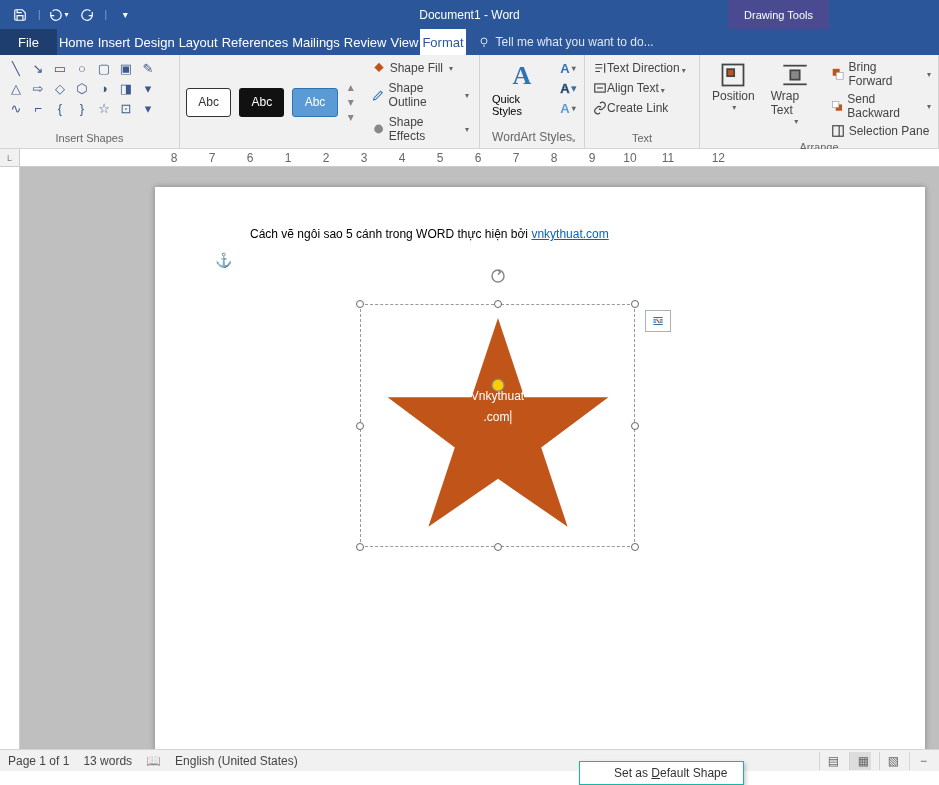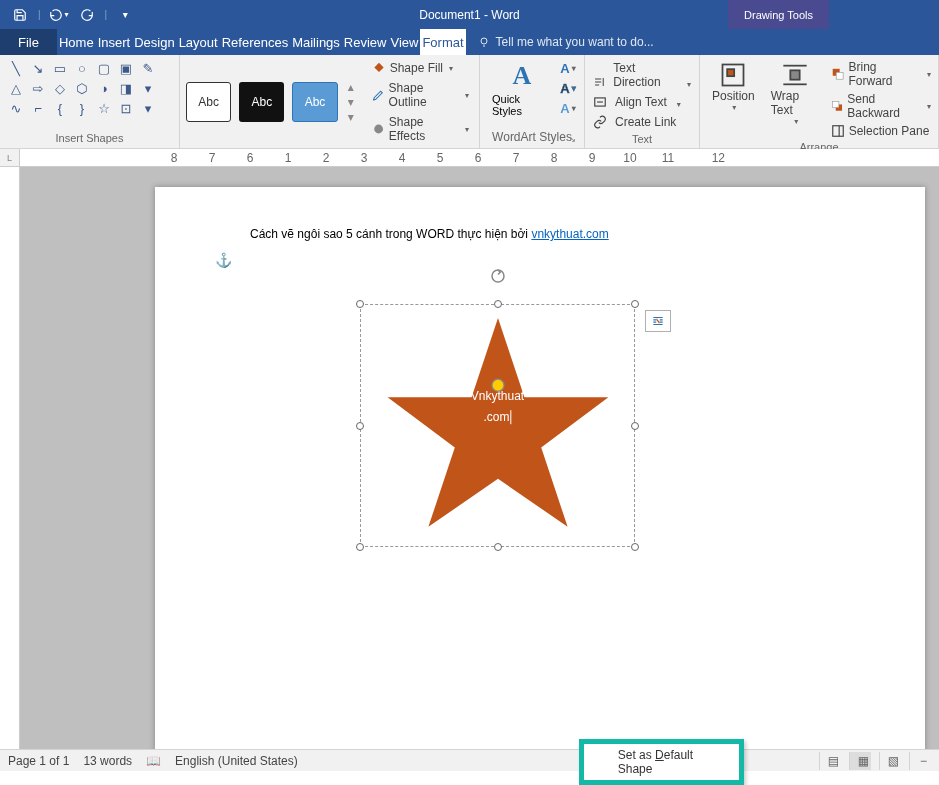--- a/index.html
+++ b/index.html
@@ -15,33 +15,33 @@
 .menu-item.file{background:#1e3e70;padding:0 18px}
 .menu-item.active{background:#fff;color:#2b579a}
 .tell-me{display:flex;align-items:center;gap:6px;padding-left:12px;opacity:.85;font-size:12px}
 .ribbon{height:94px;background:#f1f1f1;border-bottom:1px solid #d4d4d4;display:flex}
 .group{border-right:1px solid #d4d4d4;display:flex;flex-direction:column;justify-content:space-between;padding:4px 6px 2px}
 .group-label{text-align:center;font-size:11px;color:#666;padding:2px 0;position:relative}
 .group-label .launcher{position:absolute;right:2px;bottom:2px;font-size:9px;color:#888}
 .shapes-grid{display:grid;grid-template-columns:repeat(7,20px);grid-template-rows:repeat(3,18px);gap:2px}
 .sh{width:20px;height:18px;display:flex;align-items:center;justify-content:center;color:#3b5a8a;font-size:13px}
 .style-row{display:flex;gap:8px;align-items:center}
-.style-sample{width:48px;height:40px;border-radius:3px;display:flex;align-items:center;justify-content:center;font-size:12px}
+.style-sample{width:48px;height:29px;border-radius:3px;display:flex;align-items:center;justify-content:center;font-size:12px}
 .s1{background:#fff;border:1px solid #333;color:#333}
 .s2{background:#111;color:#fff}
 .s3{background:#5b9bd5;color:#fff;border:1px solid #2e74b5}
 .style-btns{display:flex;flex-direction:column;gap:2px;margin-left:6px}
 .sb{display:flex;align-items:center;gap:4px;font-size:12px;padding:2px 4px;color:#444}
 .sb svg{width:14px;height:14px}
 .wa-col{display:flex;flex-direction:column;align-items:center;gap:2px;padding:2px 6px}
 .wa-big{font-size:26px;font-weight:bold;color:#2e74b5;font-family:serif}
 .wa-row{display:flex;gap:2px}
 .wa-s{width:20px;height:18px;display:flex;align-items:center;justify-content:center;font-size:13px;font-weight:bold;color:#2e74b5}
 .txt-col{display:flex;flex-direction:column;gap:2px}
-.txt-btn{display:flex;align-items:flex-end;gap:8px;font-size:12px;padding:2px;color:#444}
+.txt-btn{display:flex;align-items:flex-end;gap:0;font-size:12px;padding:2px;color:#444}
 .arr-row{display:flex;gap:4px;align-items:flex-start}
 .arr-big{display:flex;flex-direction:column;align-items:center;padding:2px 6px;font-size:11px;color:#444}
 .arr-big svg{width:28px;height:28px}
 .arr-col{display:flex;flex-direction:column;gap:2px}
 .arr-btn{display:flex;align-items:center;gap:4px;font-size:12px;padding:1px;color:#444}
 .ruler-h{height:18px;background:#fff;border-bottom:1px solid #ccc;display:flex}
 .ruler-gutter{width:20px;background:#f1f1f1;border-right:1px solid #ccc;display:flex;align-items:center;justify-content:center;font-size:9px;color:#888}
 .ruler-track{flex:1;position:relative;background:#fff;font-size:9px;color:#666;overflow:hidden}
 .doc-area{position:absolute;top:167px;left:0;right:0;bottom:28px;background:#bfbfbf;display:flex}
 .ruler-v{width:20px;background:#fff;border-right:1px solid #ccc}
@@ -55,21 +55,21 @@
 .h-tl{left:-5px;top:-5px}.h-tm{left:50%;top:-5px;margin-left:-4px}.h-tr{right:-5px;top:-5px}
 .h-ml{left:-5px;top:50%;margin-top:-4px}.h-mr{right:-5px;top:50%;margin-top:-4px}
 .h-bl{left:-5px;bottom:-5px}.h-bm{left:50%;bottom:-5px;margin-left:-4px}.h-br{right:-5px;bottom:-5px}
 .rot{position:absolute;left:50%;top:-38px;margin-left:-9px;color:#888}
 .star{position:absolute;left:50%;top:50%;transform:translate(-50%,-50%)}
 .star-txt{position:absolute;left:50%;top:42%;transform:translate(-50%,-50%);color:#fff;font-family:"Times New Roman",serif;font-size:16px;text-align:center;line-height:1.3}
 .layout-opt{position:absolute;left:490px;top:123px;width:26px;height:22px;border:1px solid #b0b0b0;background:#fff;display:flex;align-items:center;justify-content:center}
 .statusbar{position:absolute;bottom:14px;left:0;right:0;height:22px;background:#f1f1f1;border-top:1px solid #d4d4d4;display:flex;align-items:center;font-size:11px;color:#444;padding:0 8px;gap:14px}
 .status-right{margin-left:auto;display:flex;gap:8px;align-items:center}
 .view-btn{width:22px;height:18px;display:flex;align-items:center;justify-content:center;color:#666;border-left:1px solid #d4d4d4;padding-left:6px}
-.ctx-menu{position:absolute;left:579px;bottom:0;width:165px;background:#fff;border:5px solid #14b8a6;box-shadow:2px 2px 4px rgba(0,0,0,.2)}
+.ctx-menu{position:absolute;left:579px;bottom:0;width:165px;background:#fff;border:1px solid #14b8a6;box-shadow:2px 2px 4px rgba(0,0,0,.2)}
 .ctx-row{padding:4px 10px;font-size:12px;color:#333;display:flex;align-items:center;gap:8px}
 .ctx-row u{text-decoration:underline}
 .drop{font-size:8px;color:#666;margin-left:2px}
 </style>
 </head>
 <body>
 
 <div class="titlebar">
   <div class="qat">
     <div class="qat-btn">

